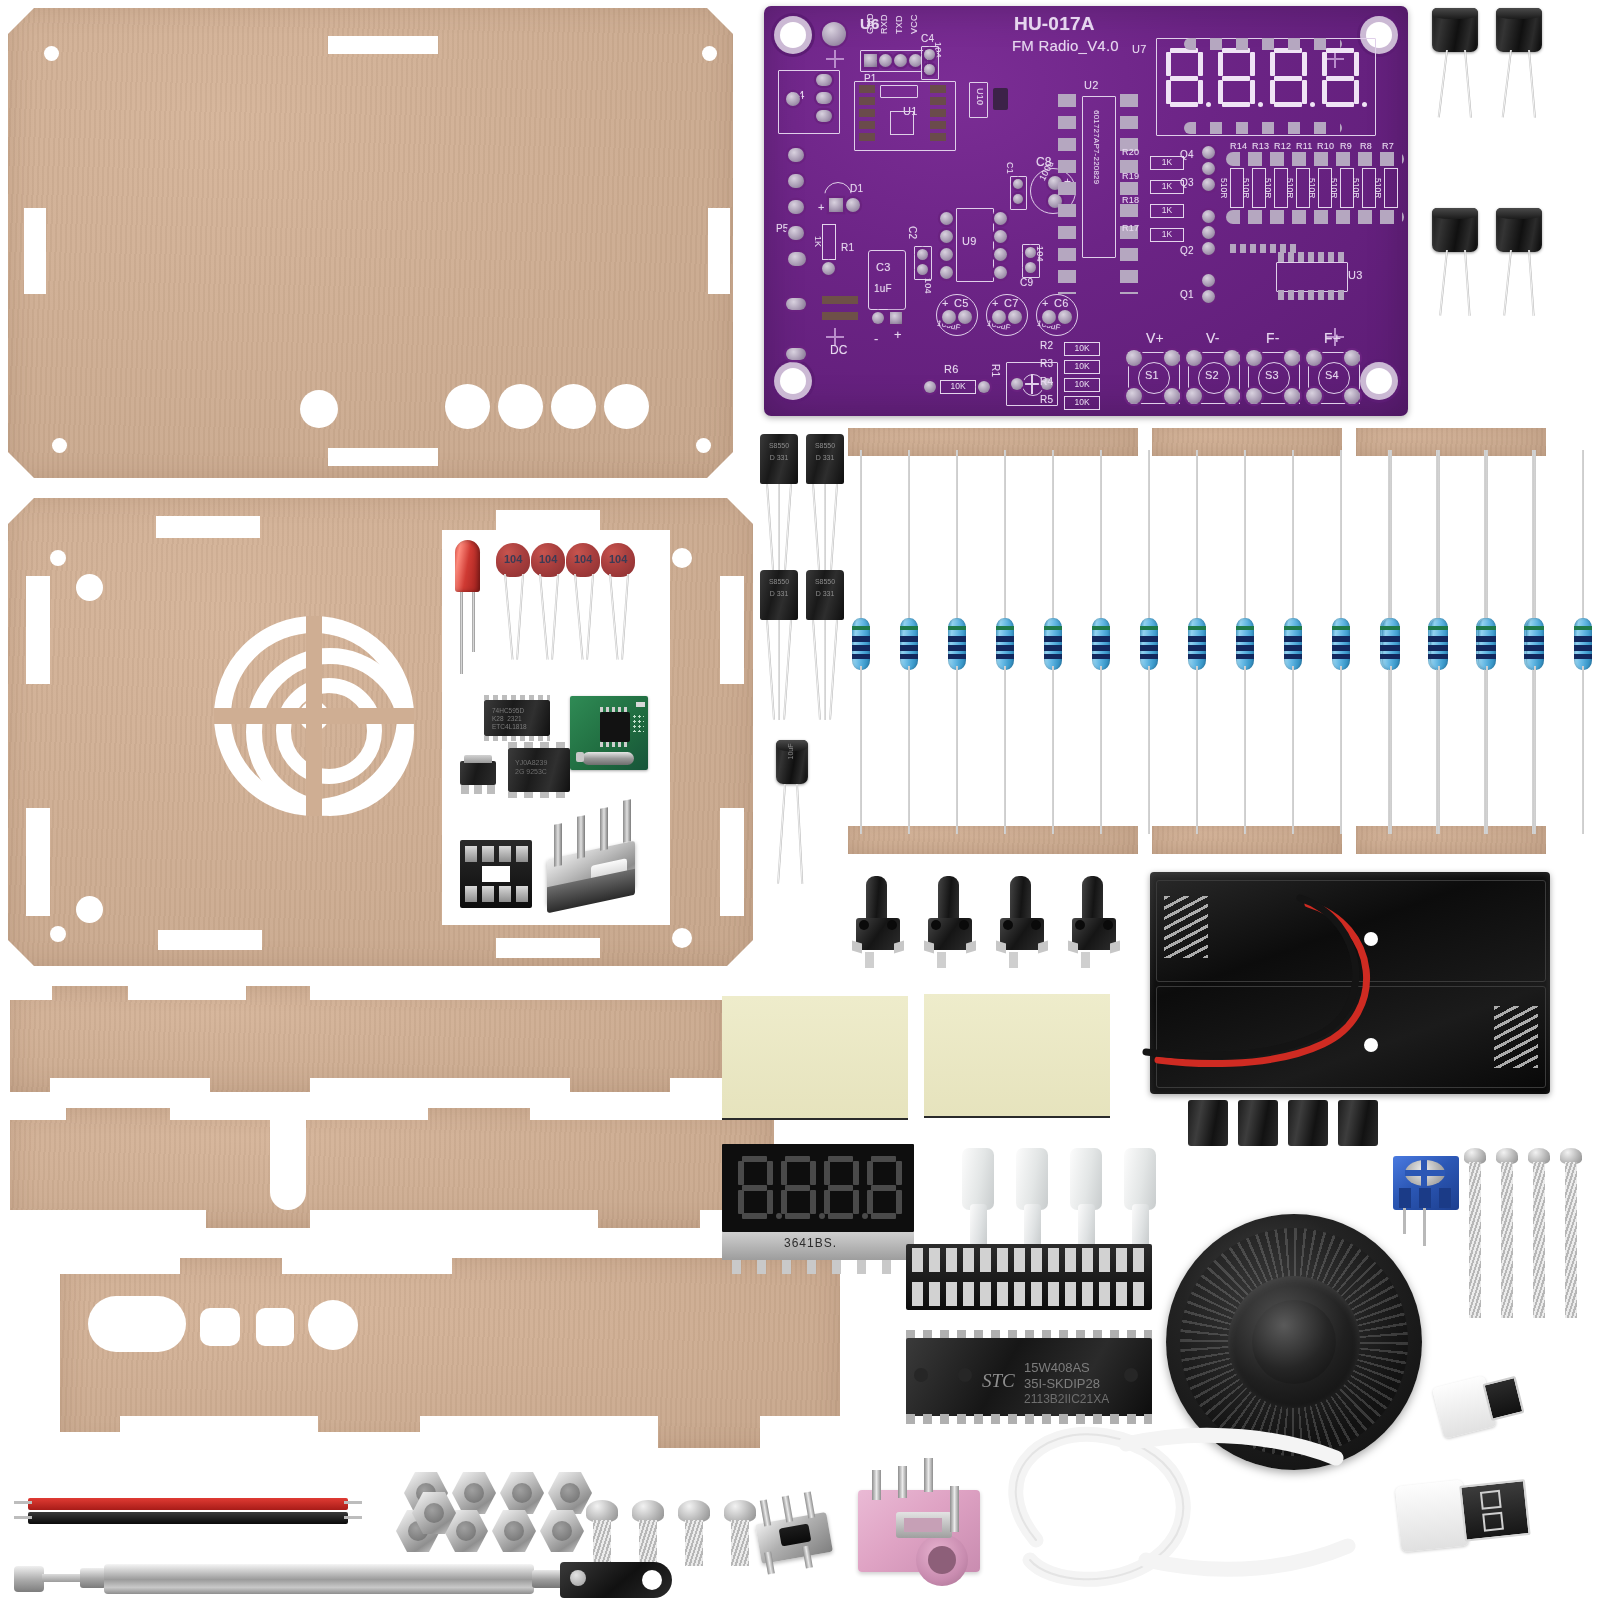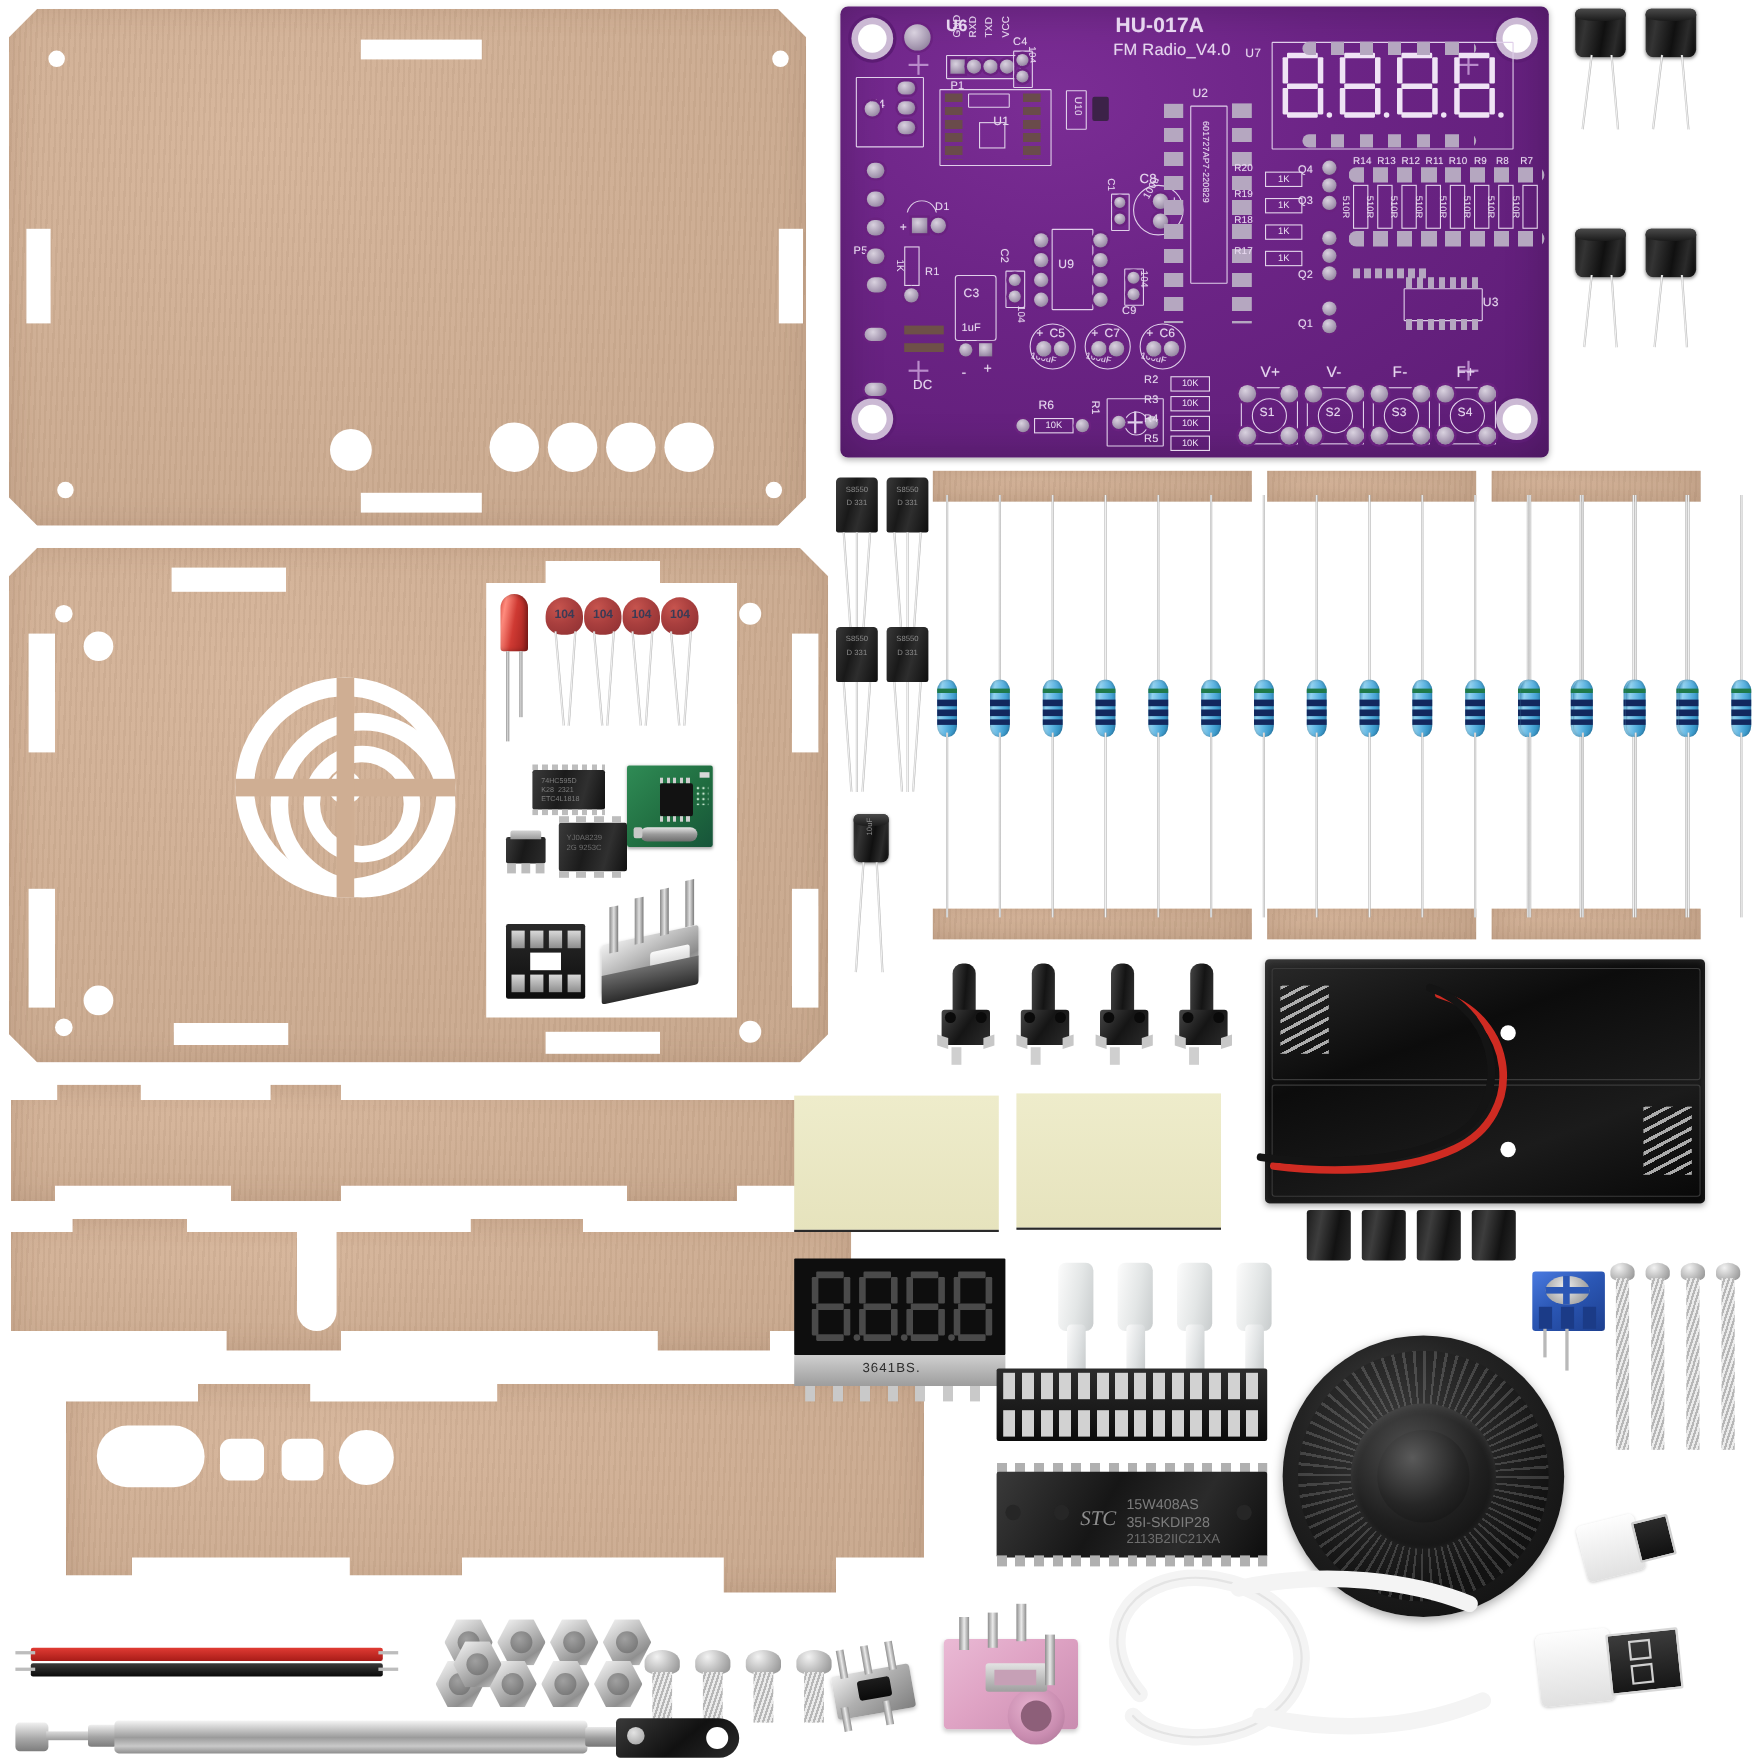--- a/index.html
+++ b/index.html
@@ -204,21 +204,21 @@
     <div class="padsq" style="left:65px;top:192px;width:14px;height:14px;"></div>
     <div class="pad" style="left:82px;top:192px;width:14px;height:14px;"></div>
     <div class="silk" style="left:54px;top:196px;font-size:11px;">+</div>
 
     <div class="rlabel" style="left:58px;top:218px;width:12px;height:34px;line-height:34px;font-size:9px;writing-mode:vertical-rl;">1K</div>
     <div class="silk" style="left:77px;top:237px;font-size:10px;">R1</div>
     <div class="pad" style="left:58px;top:256px;width:13px;height:13px;"></div>
 
     <div class="sbox" style="left:104px;top:244px;width:36px;height:58px;border-radius:3px;"></div>
     <div class="silk" style="left:112px;top:256px;font-size:11px;">C3</div>
-    <div class="silk" style="left:110px;top:288px;font-size:10px;">1uF</div>
+    <div class="silk" style="left:110px;top:278px;font-size:10px;">1uF</div>
     <div class="pad" style="left:108px;top:306px;width:12px;height:12px;"></div>
     <div class="padsq" style="left:126px;top:306px;width:12px;height:12px;"></div>
     <div class="silk" style="left:110px;top:326px;font-size:13px;">-</div>
     <div class="silk" style="left:130px;top:322px;font-size:13px;">+</div>
 
     <div class="abs" style="left:58px;top:290px;width:36px;height:8px;background:#6e5048;"></div>
     <div class="abs" style="left:58px;top:306px;width:36px;height:8px;background:#6e5048;"></div>
     <div class="silk" style="left:66px;top:338px;font-size:12px;">DC</div>
 
     <div class="silk" style="left:153px;top:220px;font-size:10px;transform:rotate(90deg);transform-origin:left top;">C2</div>

